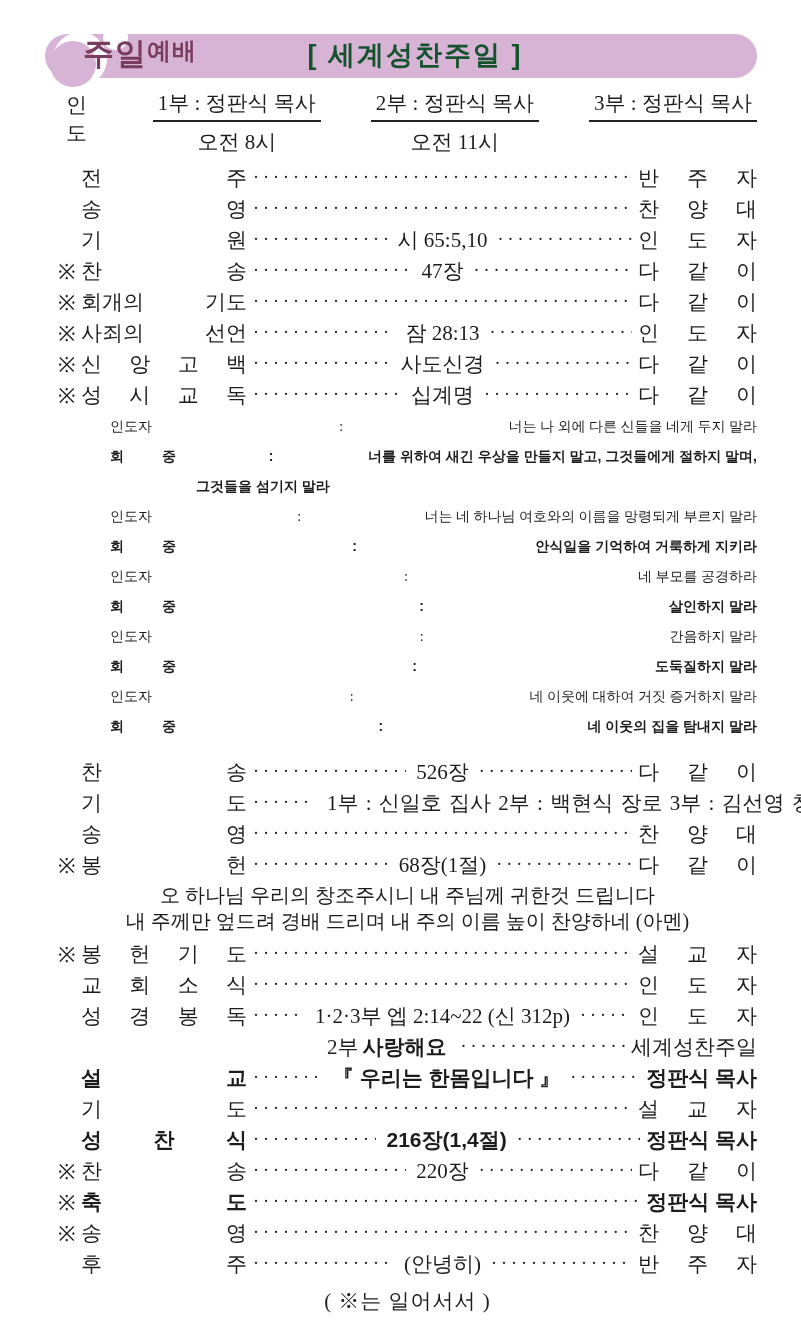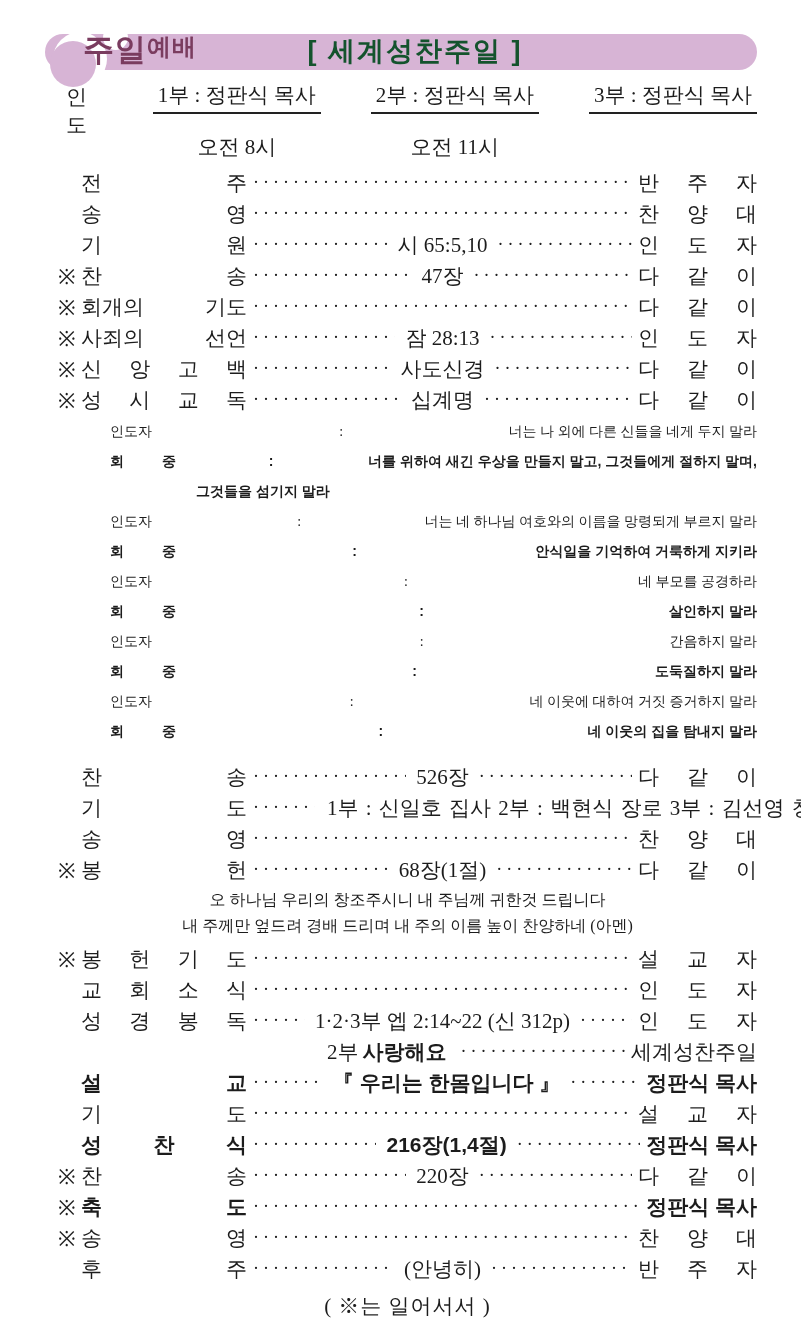--- a/index.html
+++ b/index.html
@@ -5,21 +5,21 @@
   html,body{margin:0;padding:0;background:#ffffff;}
   body{
     width:801px;height:1339px;overflow:hidden;
     font-family:"Liberation Serif","DejaVu Serif",serif;
     color:#1c1c1c;
   }
   .page{box-sizing:border-box;width:801px;height:1339px;padding:34px 44px 0 58px;}
 
   
   .header-bar{
-    position:relative;margin-left:-13px;width:712px;height:36px;
+    position:relative;margin-left:-13px;width:712px;height:44px;
     border-radius:26px;background:#d7b4d5;
   }
   .moon-big{
     position:absolute;left:8px;top:-2px;width:54px;height:54px;border-radius:50%;
     background:#ffffff;z-index:1;
   }
   .moon-big::after{
     content:"";position:absolute;left:-3px;top:9px;width:46px;height:46px;border-radius:50%;
     background:#d7b4d5;
   }
@@ -39,21 +39,21 @@
     font-family:"Liberation Sans","DejaVu Sans",sans-serif;font-weight:bold;
     font-size:27px;color:#14532d;letter-spacing:2px;white-space:nowrap;
   }
 
   
   .leader-sec{display:flex;margin-top:11px;font-size:21px;margin-left:8px;}
   .l-label{width:70px;text-align:justify;text-align-last:justify;padding-top:2px;}
   .l-cols{display:flex;margin-left:52px;gap:50px;}
   .l-col{text-align:center;}
   .l-name{display:inline-block;border-bottom:2px solid #222;padding:0 5px 3px 5px;white-space:nowrap;}
-  .l-time{padding-top:19px;}
+  .l-time{padding-top:6px;}
 
   
   .rows{margin-top:6px;}
   .row{display:flex;align-items:center;height:31px;font-size:21px;white-space:nowrap;}
   .marker{flex:0 0 23px;}
   .label{flex:0 0 166px;text-align:justify;text-align-last:justify;}
   .dots{flex:1 1 auto;overflow:hidden;margin:0 6px;font-size:18px;letter-spacing:4px;color:#222;}
   .dots::before{content:"································································································";}
   .dots.short{flex:0 0 62px;}
   .spacer{flex:0 0 74px;}
@@ -67,21 +67,21 @@
 
   
   .reading{margin:8px 0 0 52px;}
   .r-line{display:flex;align-items:baseline;height:30px;font-size:14px;white-space:nowrap;justify-content:space-between;}
   .r-speaker{flex:0 0 66px;text-align:justify;text-align-last:justify;}
   .r-colon{flex:0 0 auto;margin:0 8px 0 6px;}
   .r-line.cont{padding-left:86px;}
   .r-line .r-text{overflow:hidden;}
 
   
-  .lyrics{margin-top:2px;text-align:center;font-size:16px;line-height:26px;}
+  .lyrics{margin-top:2px;text-align:center;font-size:20px;line-height:26px;}
 
   
   .footnote{margin-top:8px;text-align:center;font-size:21px;letter-spacing:1px;}
 </style>
 </head>
 <body>
 
 <div class="page">
 
   <div class="header-bar">

